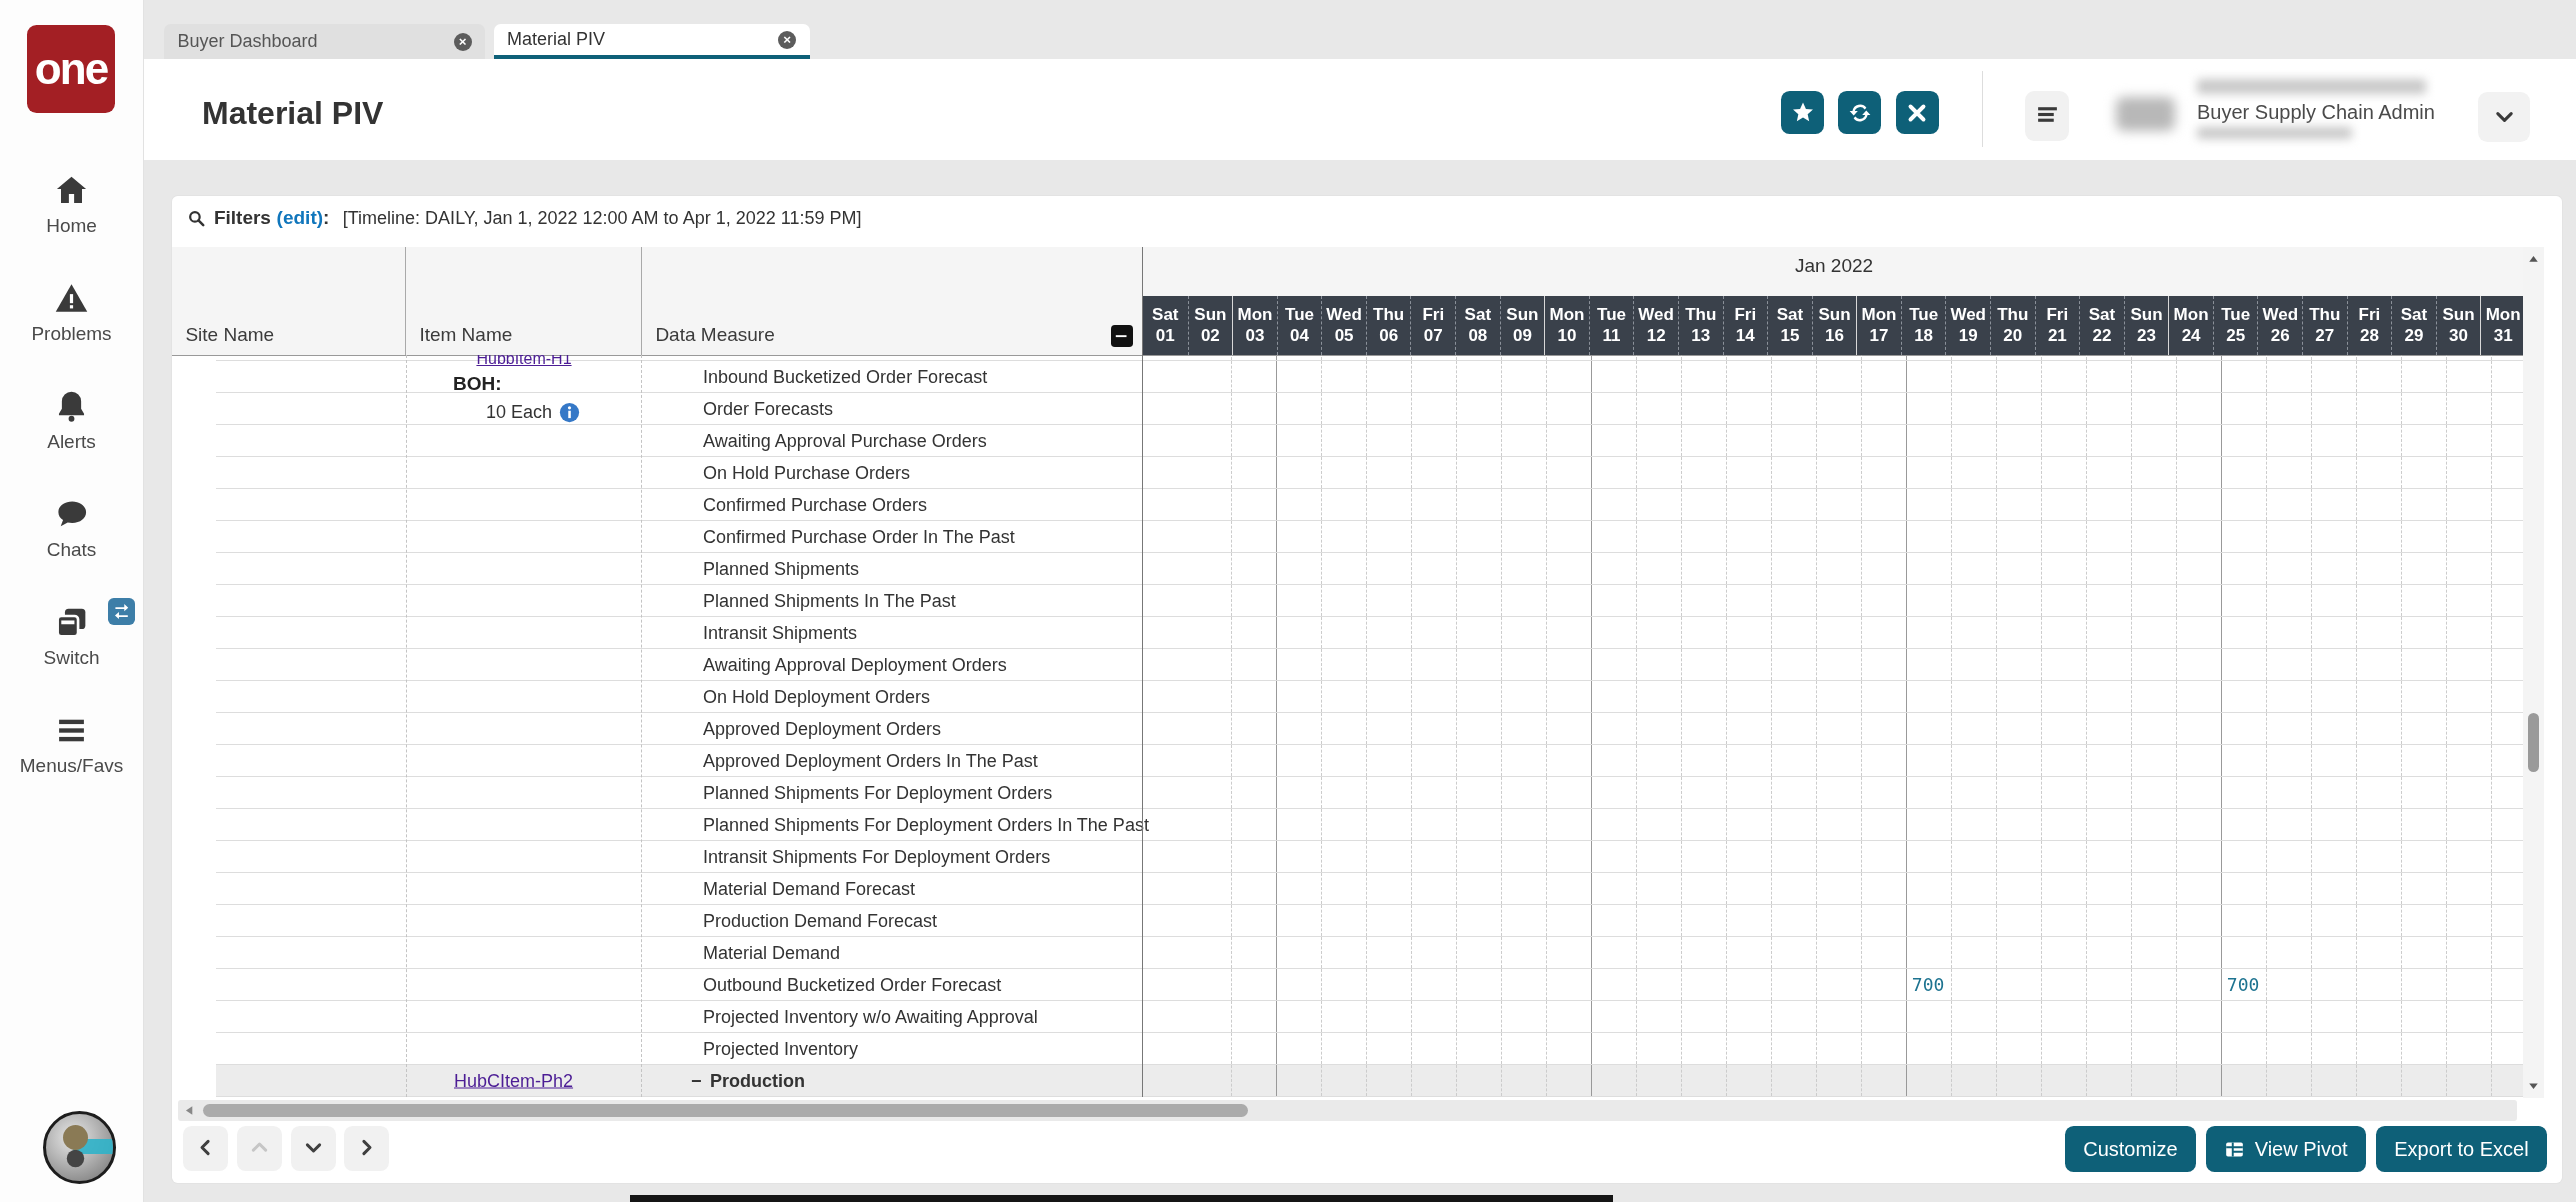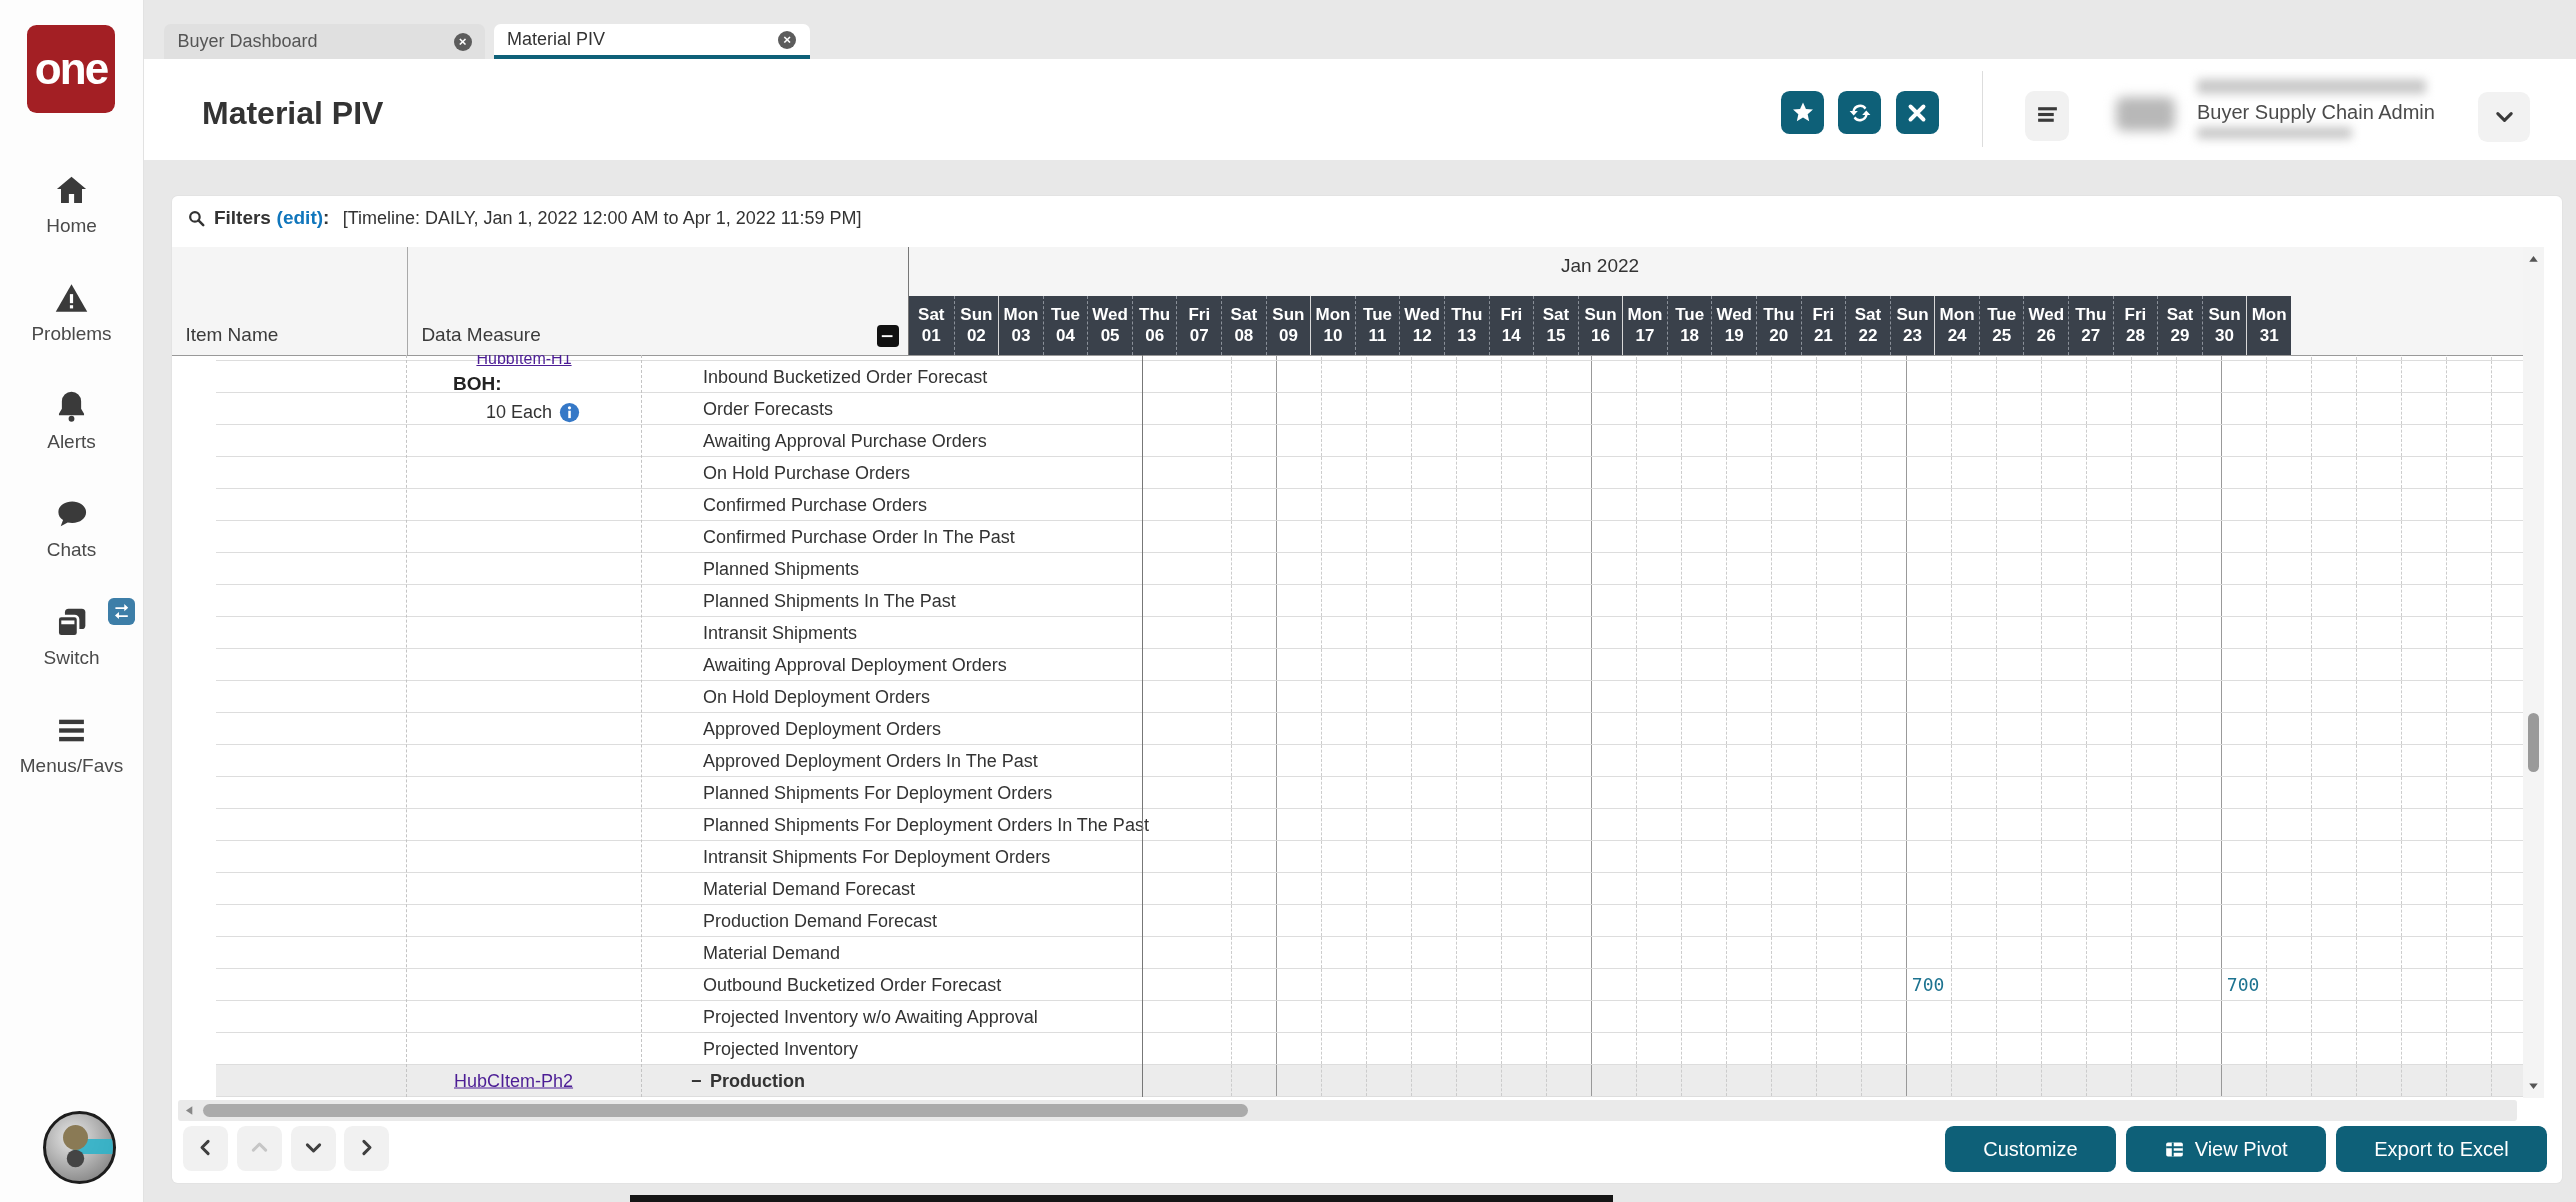--- a/index.html
+++ b/index.html
@@ -101,21 +101,21 @@
   .hscroll .caret{position:absolute;left:2.9px;top:1.9px;width:17px;height:17px;color:#888;cursor:pointer;}
   .hthumb{position:absolute;left:25px;top:3.8px;width:1045px;height:13.4px;background:#ababab;border-radius:6.7px;cursor:pointer;}
 
   
   .toolbar{position:absolute;left:0;top:930px;width:2390px;height:53px;}
   .pagination{position:absolute;left:11.4px;top:0;display:flex;gap:8.6px;}
   .pg-btn{width:45px;height:45px;background:#f1f1f1;border:none;border-radius:8.6px;padding:11.4px;box-sizing:border-box;color:#3f3f3f;cursor:pointer;}
   .pg-btn.disabled{color:#c6c6c6;cursor:default;}
   .footer-actions{position:absolute;right:15.3px;top:0;display:flex;gap:10.5px;}
   .teal-btn{height:46px;background:#0e6078;border:none;border-radius:8.6px;color:#fff;font-size:20px;font-family:"Liberation Sans",sans-serif;
-       padding:0 38px;display:flex;align-items:center;gap:9.5px;cursor:pointer;}
+       padding:0 18px;display:flex;align-items:center;gap:9.5px;cursor:pointer;}
   .bottom-strip{position:absolute;left:630px;top:1195px;width:983px;height:6.7px;background:#151515;}
 </style>
 </head>
 <body>
 
 <div class="page">
 
   <aside class="sidebar">
     <div class="logo">one</div>
     <nav class="side-nav" id="side-nav">
@@ -241,20 +241,21 @@
               <line x1="14.5" y1="14.5" x2="20.5" y2="20.5" stroke="currentColor" stroke-width="3.2" stroke-linecap="round"></line>
             </svg>
         </span>
         <span class="f-label">Filters</span>
         <span class="f-edit">(edit)</span>
         <span class="f-colon">:</span>
         <span class="f-timeline">[Timeline: DAILY, Jan 1, 2022 12:00 AM to Apr 1, 2022 11:59 PM]</span>
       </div>
 
       <div class="thead">
+        <div class="hcell c0">Site Name</div>
         <div class="hcell c1">Item Name</div>
         <div class="hcell c2">
           <span>Data Measure</span>
           <button class="collapse-btn">
             <span class="icn" style="width:14.3px;height:14.3px;">
               <svg viewBox="0 0 24 24">
                   <rect x="3" y="10.4" width="18" height="3.2" fill="#fff"></rect>
                 </svg>
             </span>
           </button>

